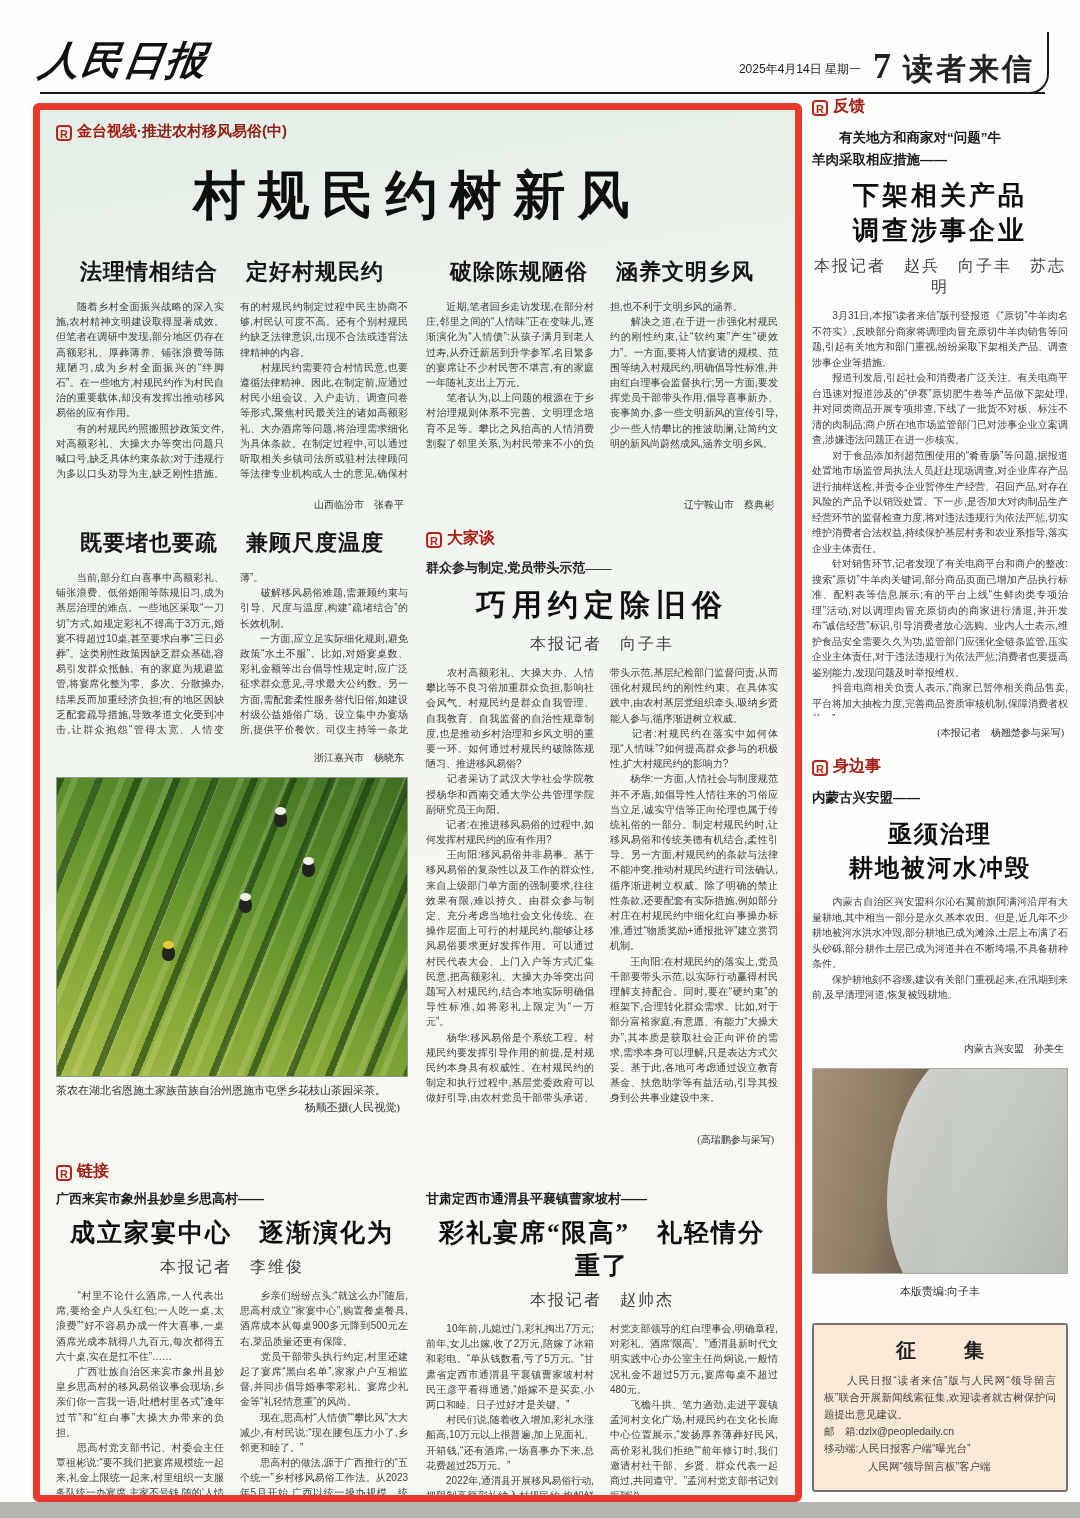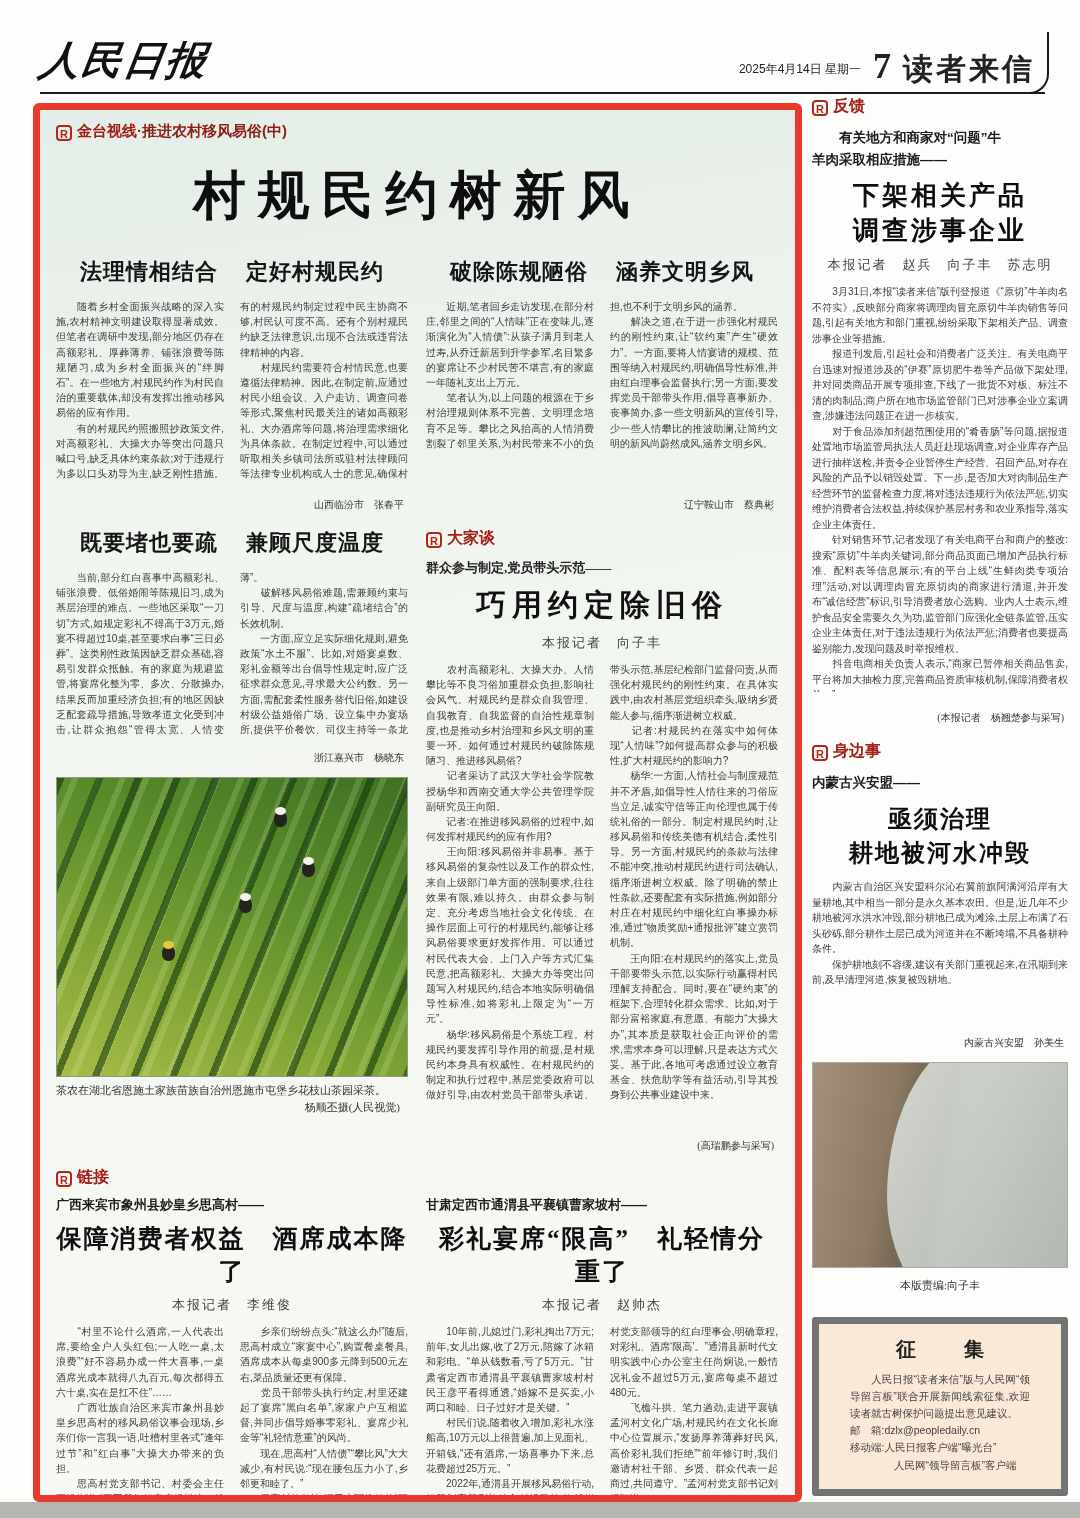--- a/index.html
+++ b/index.html
@@ -36,37 +36,37 @@
                      color:#0f0f0f; margin:20px 0 24px; }
   .halves{ display:flex; gap:18px; }
   .half{ width:352px; flex:0 0 352px; }
   .letter-head{ display:flex; justify-content:center; gap:28px; font-size:22px; font-weight:800;
                 color:#161616; margin:2px 0 12px; letter-spacing:1px;align-items:center; }
   .colbody{ column-count:2; column-gap:16px; font-size:10px; line-height:1.52; text-align:justify;
             color:#3c3c3c; white-space:pre-line; overflow:hidden; }
   .h195{ height:196px; } .h178{ height:178px; } .h458{ height:458px; } .h246{ height:246px; }
   .sig{ text-align:right; font-size:10px; color:#333; padding-right:4px; margin-top:3px;
         font-family:"Liberation Serif", serif; }
-  .note{ text-align:right; font-size:10px; color:#333; padding-right:4px; margin-top:19px;
+  .note{ text-align:right; font-size:10px; color:#333; padding-right:4px; margin-top:10px;
          font-family:"Liberation Serif", serif; }
   
   .tea-photo{ position:relative; margin-top:12px; height:300px; border:1px solid #8d9a86; overflow:hidden;
     background:
       repeating-linear-gradient(112deg, rgba(18,52,12,.58) 0 7px, rgba(18,52,12,0) 7px 36px),
       repeating-linear-gradient(112deg, rgba(250,255,200,.16) 14px 20px, rgba(0,0,0,0) 20px 36px),
       linear-gradient(205deg,#3f6f22 0%, #5d8f2c 40%, #83a636 70%, #a8bc49 100%); }
   .worker{ position:absolute; width:13px; height:16px; border-radius:50% 50% 45% 45%; background:#23241e; }
   .worker .hat{ position:absolute; left:1px; top:-4px; width:11px; height:8px; border-radius:50%; display:block; }
   .photo-caption{ margin-top:6px; font-family:"Liberation Serif", serif; font-size:11px; color:#333; }
   .photo-credit{ text-align:right; font-family:"Liberation Serif", serif; font-size:11px; color:#333; margin-top:2px; padding-right:8px;}
   
   .djt-label{ margin-top:2px; font-size:16px; font-weight:800; color:#a31e14; }
   .djt-kicker{ font-size:13px; font-weight:700; color:#222; margin:10px 0 6px;font-family:Liberation Serif, serif; }
   .djt-headline{ text-align:center; font-size:30px; font-weight:900; letter-spacing:6px; margin:8px 0 8px; color:#111; }
-  .byline{ text-align:center; font-size:13px; color:#444; letter-spacing:2px;
+  .byline{ text-align:center; font-size:16px; color:#444; letter-spacing:2px;
            font-family:"Liberation Serif", serif; margin-bottom:10px; }
   
   .links-label{ margin:14px 0 8px; font-size:16px; font-weight:800; color:#a31e14; }
   .link-kicker{ font-size:13px; font-weight:700; color:#1d1d1d; margin-bottom:8px; }
   .link-headline{ text-align:center; font-family:"Liberation Serif", serif; font-size:25px; font-weight:900;
                   letter-spacing:2px; color:#0f0f0f; margin-bottom:8px; }
   
   .rail{ position:absolute; left:812px; top:96px; width:256px; }
   .rail-label{ font-size:16px; font-weight:800; color:#a31e14; margin-bottom:10px; }
   .rail-kicker{ font-size:13.5px; font-weight:700; color:#1c1c1c; line-height:1.6;
@@ -80,22 +80,22 @@
   .fb-body{ height:408px; }
   .nb-body{ height:138px; }
   .river-photo{ position:relative; margin-top:12px; height:206px; border:1px solid #aaa; overflow:hidden;
     background: linear-gradient(100deg,#a5917a 0%, #8d7a63 30%, #6e6250 44%, #5c5344 50%,
                 #c3c7c1 56%, #d3d7d1 70%, #b5bab4 88%, #a9afa9 100%); }
   .river-water{ position:absolute; right:-40px; top:-30px; width:220px; height:300px;
                 background:linear-gradient(120deg,#d9ddd7, #bcc1bb 60%, #aab0aa);
                 border-radius:50% 0 0 55%/60% 0 0 50%; opacity:.95; }
   .editor-line{ text-align:center; font-size:11px; color:#333; margin-top:10px;
                 font-family:"Liberation Serif", serif; }
-  .collect{ margin-top:24px; background:#fbe9d7; border:7px solid #737373; border-radius:3px;
-            padding:12px 31px 14px; }
+  .collect{ margin-top:24px; background:#fbe9d7; border:2px solid #737373; border-radius:3px;
+            padding:12px 10px 14px; }
   .collect-title{ text-align:center; font-family:"Liberation Serif", serif; font-size:20px;
                   font-weight:900; letter-spacing:14px; color:#222; margin-bottom:8px; text-indent:14px;}
   .collect-body{ font-size:10.5px; line-height:1.6; color:#444; text-align:justify; white-space:pre-line; }
   .collect-line{ font-size:10.5px; line-height:1.7; color:#444; }
   .collect-line.ind{ padding-left:44px; }
   
   .bottombar{ position:absolute; left:0; bottom:0; width:1080px; height:16px; background:#b4b6b0; }
 </style>
 </head>
 <body>
@@ -188,21 +188,21 @@
         <div class="note">(高瑞鹏参与采写)</div>
       </div>
     </div>
 
     <div class="links-label">
       <span class="rbox">R</span><span>链接</span>
     </div>
     <div class="halves">
       <div class="half">
         <div class="link-kicker">广西来宾市象州县妙皇乡思高村——</div>
-        <h3 class="link-headline">保障消费者权益　酒席成本降了</h3>
+        <h3 class="link-headline">成立家宴中心　逐渐演化为</h3>
         <div class="byline">本报记者　李维俊</div>
         <div class="colbody h246">　　“村里不论什么酒席,一人代表出席,要给全户人头红包;一人吃一桌,太浪费”“好不容易办成一件大喜事,一桌酒席光成本就得八九百元,每次都得五六十桌,实在是扛不住”……
 　　广西壮族自治区来宾市象州县妙皇乡思高村的移风易俗议事会现场,乡亲们你一言我一语,吐槽村里各式“逢年过节”和“红白事”大操大办带来的负担。
 　　思高村党支部书记、村委会主任覃祖彬说:“要不我们把宴席规模统一起来,礼金上限统一起来,村里组织一支服务队统一办宴席,主家不号钱,随的‘人情债’也一起减少,大家齐心协力办好事。”
 　　乡亲们纷纷点头:“就这么办!”随后,思高村成立“家宴中心”,购置餐桌餐具,酒席成本从每桌900多元降到500元左右,菜品质量还更有保障。
 　　党员干部带头执行约定,村里还建起了宴席“黑白名单”,家家户户互相监督,并同步倡导婚事零彩礼、宴席少礼金等“礼轻情意重”的风尚。
 　　现在,思高村“人情债”“攀比风”大大减少,有村民说:“现在腰包压力小了,乡邻更和睦了。”
 　　思高村的做法,源于广西推行的“五个统一”乡村移风易俗工作法。从2023年5月开始,广西以统一操办规模、统一宴席标准、统一礼金上限、统一服务队伍、统一监督管理的工作法为抓手,在30个县(市、区)开展试点,探索出一套“党员带头做示范,群众共商定标准”的移风易俗新路径。</div>
       </div>
       <div class="half">

